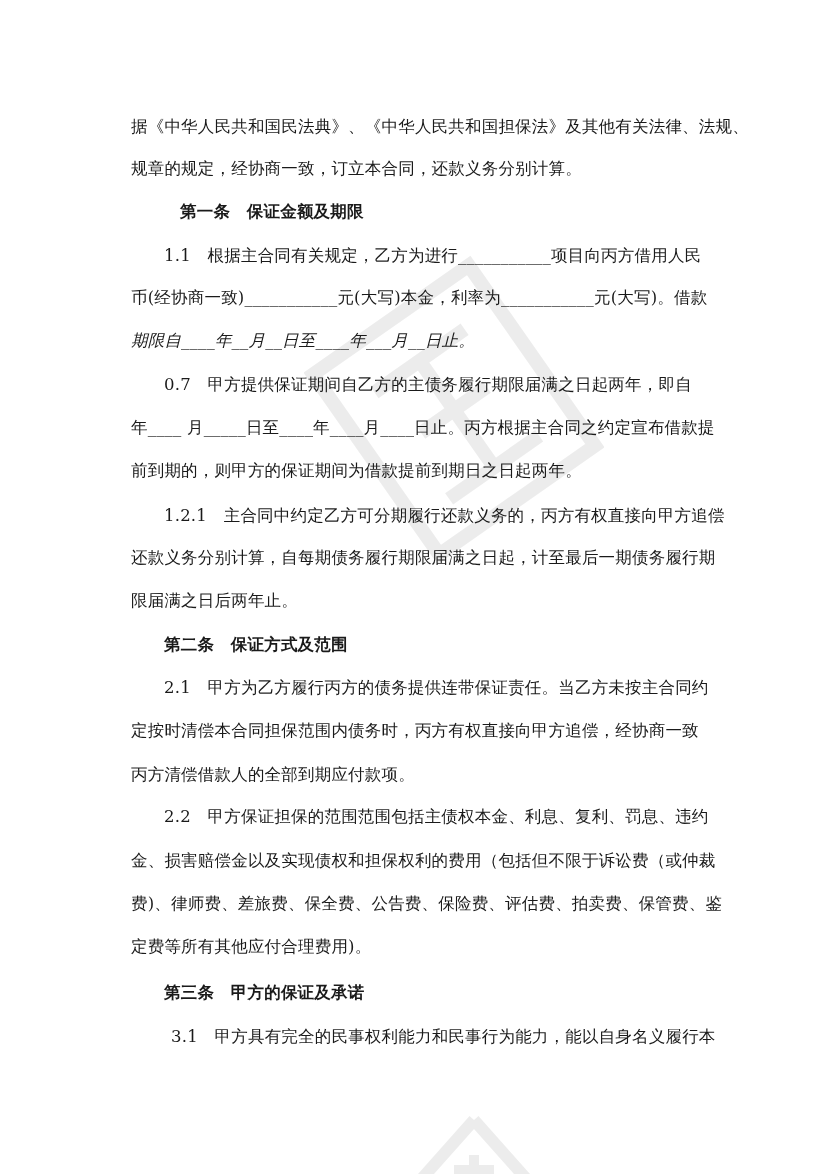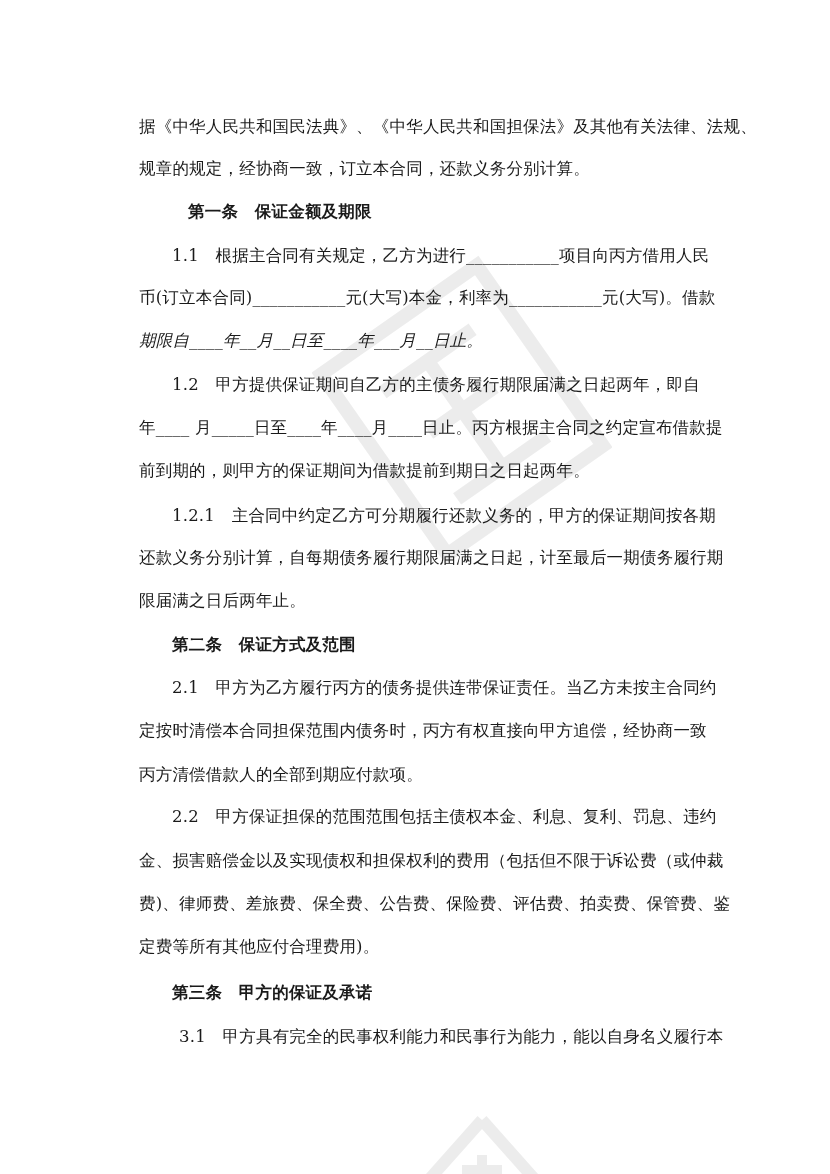--- a/index.html
+++ b/index.html
@@ -10,21 +10,21 @@
   body {
     width: 830px;
     height: 1174px;
     position: relative;
     overflow: hidden;
     font-family: "DejaVu Serif", "Liberation Serif", serif;
     color: #1a1a1a;
   }
   .page {
     position: absolute;
-    left: 12px; top: 0;
+    left: 4px; top: 0;
     width: 728px;
     height: 1174px;
     background: #fff;
   }
   .watermark {
     position: absolute;
     pointer-events: none;
     opacity: 0.07;
   }
   .content {
@@ -63,26 +63,26 @@
   <svg class="watermark" style="left:380px; top:1110px;" width="180" height="120" viewBox="0 0 180 120">
     <path d="M90 10 L170 100 M90 10 L10 100" stroke="#000" stroke-width="12" fill="none"></path>
     <path d="M70 60 L110 60 M90 45 L90 100" stroke="#000" stroke-width="10" fill="none"></path>
   </svg>
 
   <div class="content">
     <div class="line" style="top:0px;">据《中华人民共和国民法典》、《中华人民共和国担保法》及其他有关法律、法规、</div>
     <div class="line" style="top:42px;">规章的规定，经协商一致，订立本合同，还款义务分别计算。</div>
     <div class="line heading indent" style="top:85px;margin-left:16px;">第一条　保证金额及期限</div>
     <div class="line indent" style="top:129px;">1.1　根据主合同有关规定，乙方为进行___________项目向丙方借用人民</div>
-    <div class="line" style="top:171px;">币(订立本合同)___________元(大写)本金，利率为___________元(大写)。借款</div>
+    <div class="line" style="top:171px;">币(经协商一致)___________元(大写)本金，利率为___________元(大写)。借款</div>
     <div class="line" style="top:214px;font-style:italic;">期限自____年__月__日至____年___月__日止。</div>
-    <div class="line indent" style="top:258px;">1.2　甲方提供保证期间自乙方的主债务履行期限届满之日起两年，即自</div>
+    <div class="line indent" style="top:258px;">0.7　甲方提供保证期间自乙方的主债务履行期限届满之日起两年，即自</div>
     <div class="line" style="top:301px;">年____ 月_____日至____年____月____日止。丙方根据主合同之约定宣布借款提</div>
     <div class="line" style="top:344px;">前到期的，则甲方的保证期间为借款提前到期日之日起两年。</div>
-    <div class="line indent" style="top:389px;">1.2.1　主合同中约定乙方可分期履行还款义务的，甲方的保证期间按各期</div>
+    <div class="line indent" style="top:389px;">1.2.1　主合同中约定乙方可分期履行还款义务的，丙方有权直接向甲方追偿</div>
     <div class="line" style="top:431px;">还款义务分别计算，自每期债务履行期限届满之日起，计至最后一期债务履行期</div>
     <div class="line" style="top:474px;text-align:right;">限届满之日后两年止。</div>
     <div class="line heading indent" style="top:518px;">第二条　保证方式及范围</div>
     <div class="line indent" style="top:561px;">2.1　甲方为乙方履行丙方的债务提供连带保证责任。当乙方未按主合同约</div>
     <div class="line" style="top:604px;">定按时清偿本合同担保范围内债务时，丙方有权直接向甲方追偿，经协商一致</div>
     <div class="line" style="top:648px;">丙方清偿借款人的全部到期应付款项。</div>
     <div class="line indent" style="top:690px;">2.2　甲方保证担保的范围范围包括主债权本金、利息、复利、罚息、违约</div>
     <div class="line" style="top:734px;">金、损害赔偿金以及实现债权和担保权利的费用（包括但不限于诉讼费（或仲裁</div>
     <div class="line" style="top:777px;">费)、律师费、差旅费、保全费、公告费、保险费、评估费、拍卖费、保管费、鉴</div>
     <div class="line" style="top:820px;">定费等所有其他应付合理费用)。</div>

